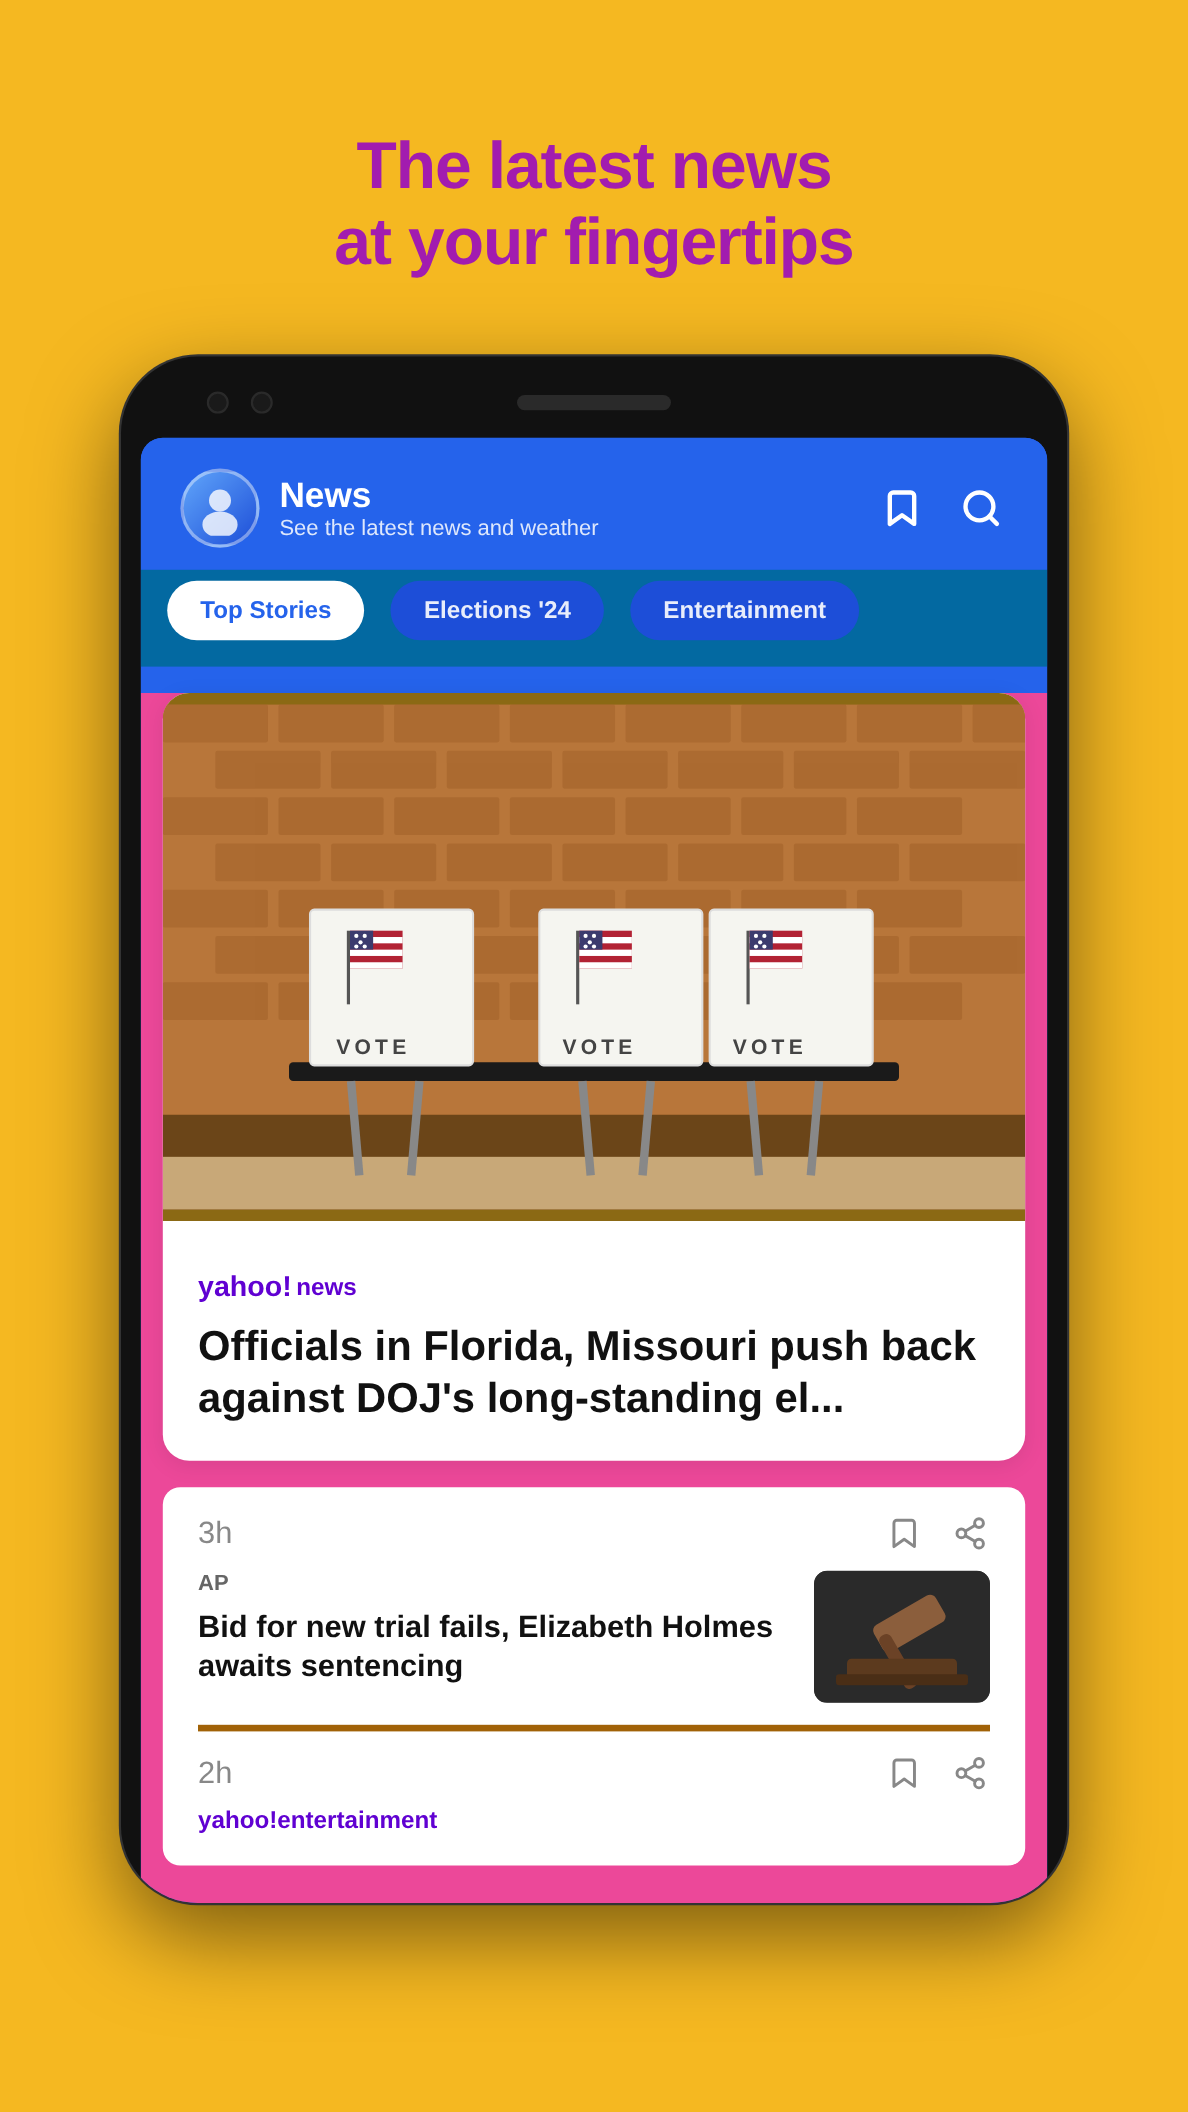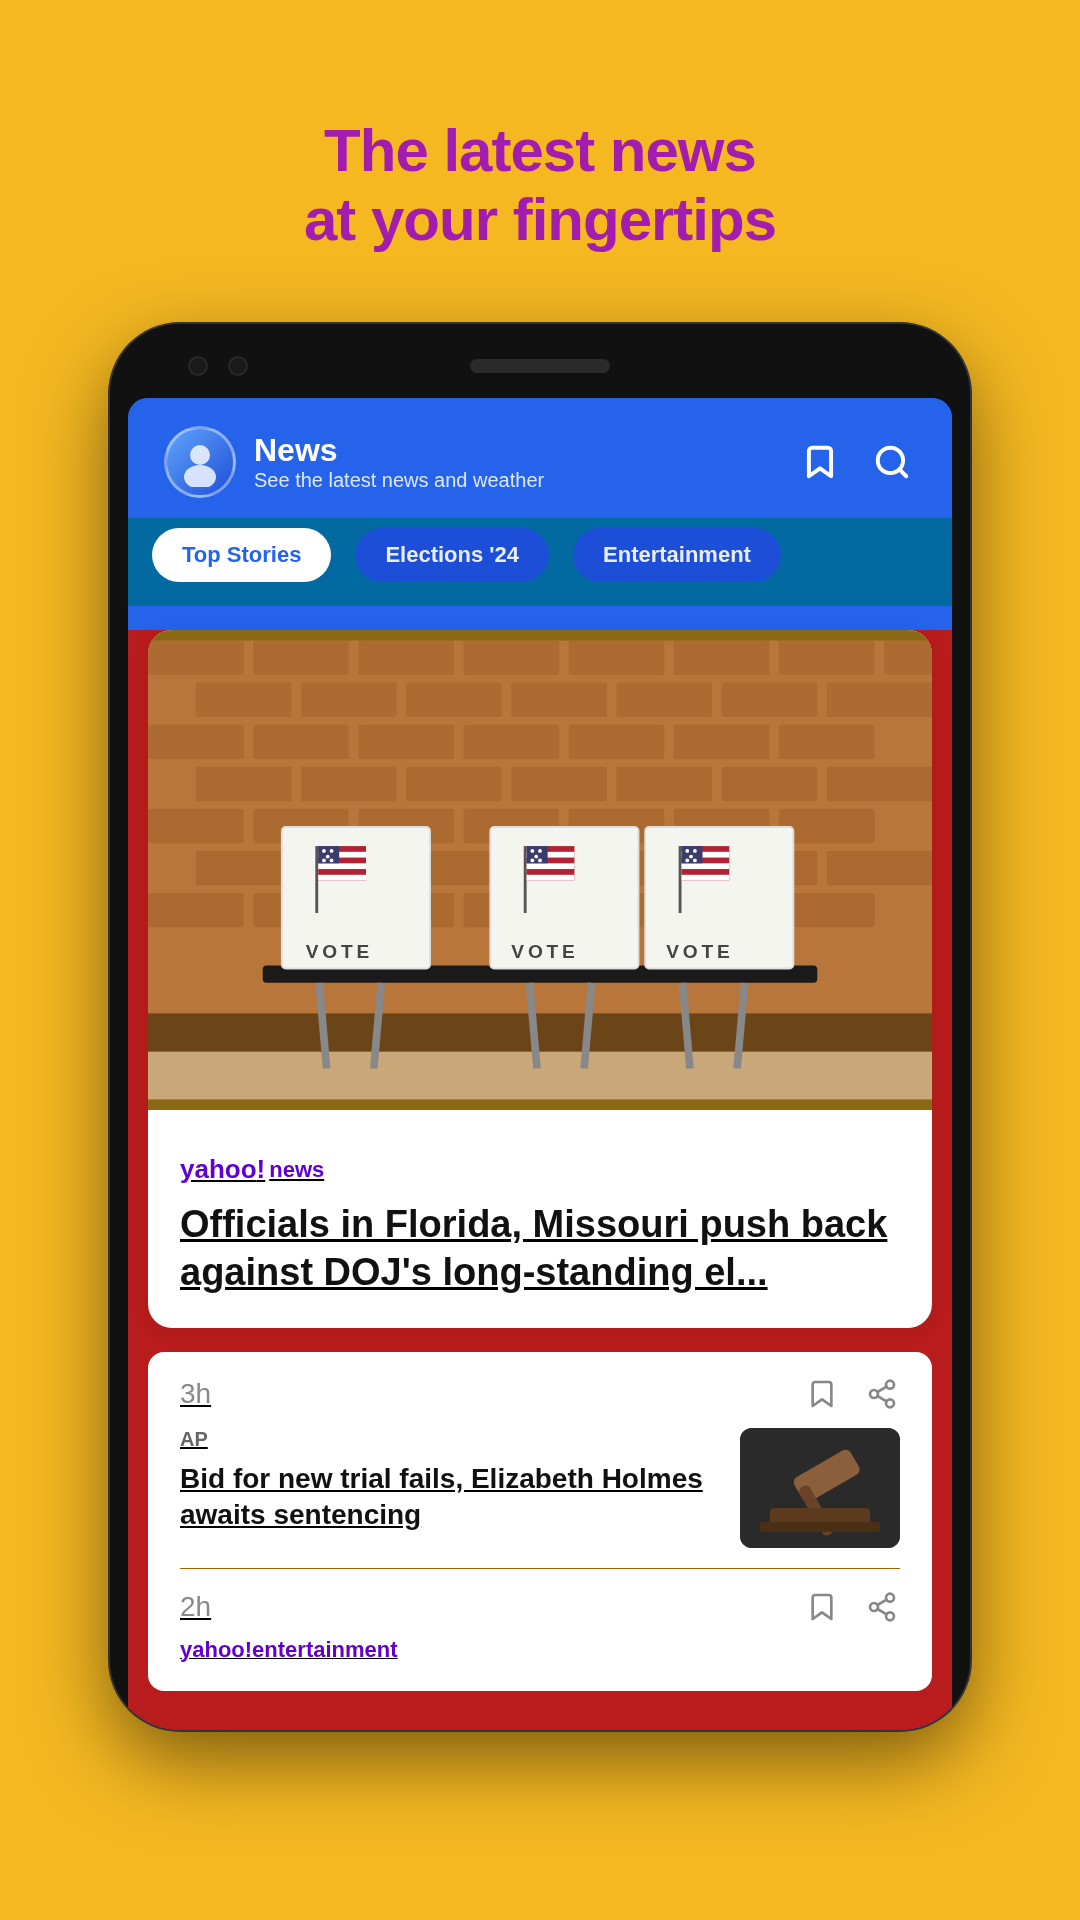--- a/index.html
+++ b/index.html
@@ -173,24 +173,23 @@
       color: #2563EB;
     }
 
     .tab-pill.inactive {
       background: #1d4ed8;
       color: rgba(255,255,255,0.9);
     }
 
     
     .content-area {
-      background: #b91c1c;
+      background: #ec4899;
       border-radius: 0;
       min-height: 1100px;
-      text-decoration: underline;
     }
 
     
     .main-article-card {
       background: #fff;
       border-radius: 24px;
       margin: 24px 20px;
       overflow: hidden;
       box-shadow: 0 4px 20px rgba(0,0,0,0.08);
     }
@@ -314,21 +313,21 @@
       overflow: hidden;
       flex-shrink: 0;
     }
 
     .secondary-article-bottom {
       display: flex;
       justify-content: space-between;
       align-items: center;
       margin-top: 20px;
       padding-top: 20px;
-      border-top: 1px solid #a16207;
+      border-top: 6px solid #a16207;
     }
   </style>
 </head>
 <body>
 
 <div>
 
   <div class="hero-text">
     <h1>
       <span>The latest news</span><br>

